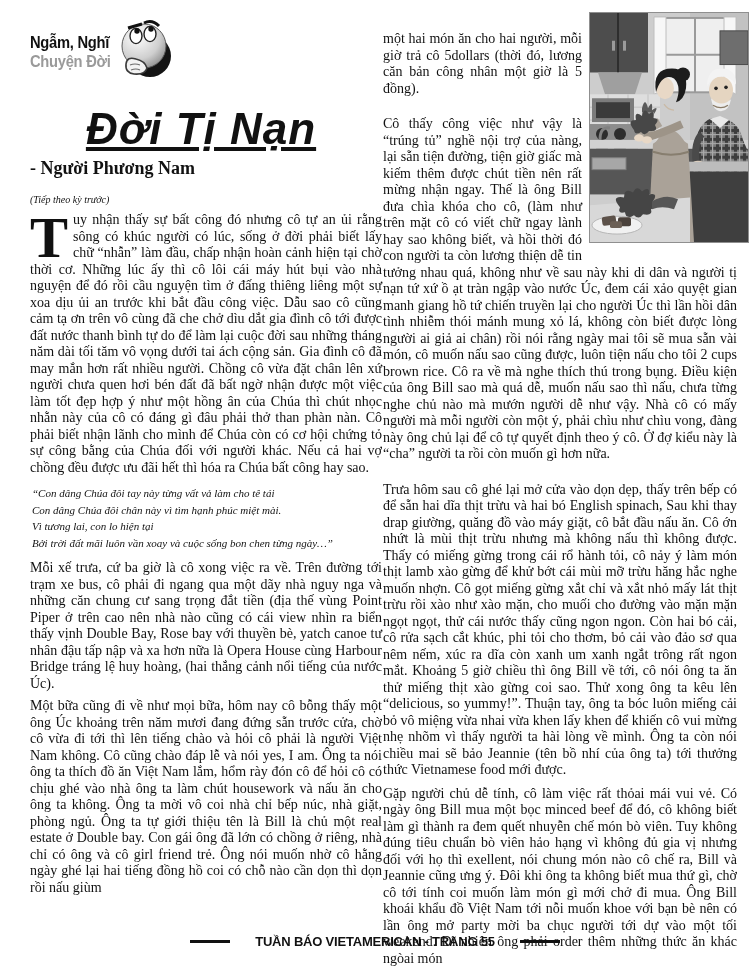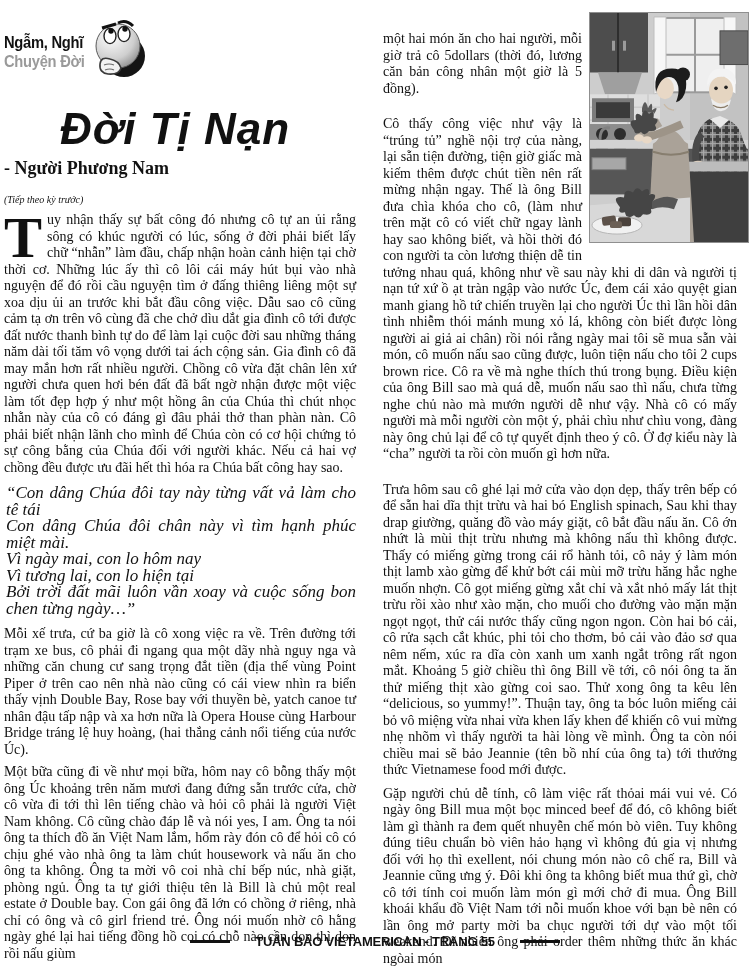--- a/index.html
+++ b/index.html
@@ -2,40 +2,40 @@
 <html><head>
 <meta charset="utf-8">
 <style>
   html,body{margin:0;padding:0;background:#e8e8e8;}
   .page{
     position:relative;width:750px;height:975px;background:#ffffff;
     margin:0 auto;overflow:hidden;
     font-family:"Liberation Serif","DejaVu Serif",serif;color:#111;
   }
   
-  .left-col{position:absolute;left:4px;top:14px;width:352px;}
+  .left-col{position:absolute;left:30px;top:14px;width:352px;}
   .right-col{position:absolute;left:383px;top:12px;width:354px;}
   
   .logo-block{display:flex;align-items:flex-start;height:82px;}
   .logo-text{margin-top:20px;font-family:"Liberation Sans","DejaVu Sans",sans-serif;
     font-weight:bold;font-size:16px;line-height:1.18;letter-spacing:-.3px;
     transform:scaleX(.92);transform-origin:left top;}
   .logo-line1{color:#111;}
   .logo-line2{color:#9a9a9a;}
   .thinker{width:58px;height:64px;margin-left:-2px;margin-top:4px;flex:0 0 auto;}
   .title{font-family:"Liberation Sans","DejaVu Sans",sans-serif;
     font-style:italic;font-weight:bold;font-size:44px;letter-spacing:1px;
-    text-align:center;margin:8px 10px 2px 0;}
+    text-align:center;margin:8px 10px 2px 0;text-decoration:underline;}
   .byline{font-weight:bold;font-size:18px;text-align:left;padding-right:22px;margin-top:4px;}
   .continuation{font-style:italic;font-size:10px;margin-top:15px;}
   
   .body-p{font-size:14px;line-height:16.5px;text-align:justify;margin:0;}
   .dropcap-para{margin-top:7px;}
   .dropcap{float:left;font-size:57px;line-height:45px;padding:3px 5px 0 0;font-weight:600;}
-  .verse{font-style:italic;font-size:17px;line-height:16.5px;margin:9px 0 9px 2px;}
+  .verse{font-style:italic;font-size:11px;line-height:16.5px;margin:9px 0 9px 2px;}
   .verse div{text-align:justify;}
   .left-col .body-p + .body-p{margin-top:6px;}
   
   .photo{float:right;width:160px;height:231px;margin:0 -12px 7px 7px;
     border:1px solid #8f8f8f;box-sizing:border-box;background:#cfcfcf;}
   .photo svg{display:block;width:100%;height:100%;}
   .right-col .body-p{margin-top:19px;}
   .right-col .p1{}
   .right-col .p4{margin-top:7px;}
   
@@ -80,21 +80,20 @@
 
     <h1 class="title">Đời Tị Nạn</h1>
     <div class="byline">- Người Phương Nam</div>
     <div class="continuation">(Tiếp theo kỳ trước)</div>
 
     <p class="body-p dropcap-para"><span class="dropcap">T</span><span>uy nhận thấy sự bất công đó nhưng cô tự an ủi rằng sông có khúc người có lúc, sống ở đời phải biết lấy chữ “nhẫn” làm đầu, chấp nhận hoàn cảnh hiện tại chờ thời cơ. Những lúc ấy thì cô lôi cái máy hút bụi vào nhà nguyện để đó rồi cầu nguyện tìm ở đấng thiêng liêng một sự xoa dịu ủi an trước khi bắt đầu công việc. Dẫu sao cô cũng cảm tạ ơn trên vô cùng đã che chở dìu dắt gia đình cô tới được đất nước thanh bình tự do để làm lại cuộc đời sau những tháng năm dài tối tăm vô vọng dưới tai ách cộng sản. Gia đình cô đã may mắn hơn rất nhiều người. Chồng cô vừa đặt chân lên xứ người chưa quen hơi bén đất đã bất ngờ nhận được một việc làm tốt đẹp hợp ý như một hồng ân của Chúa thì chút nhọc nhằn này của cô  có đáng gì đâu phải thở than phàn nàn. Cô phải biết nhận lãnh cho mình để Chúa còn có cơ hội chứng tỏ sự công bằng của Chúa đối với người khác. Nếu cả hai vợ chồng đều được ưu đãi hết thì hóa ra Chúa bất công hay sao.</span></p>
 
     <div class="verse">
       <div>“Con dâng Chúa đôi tay này từng vất vả làm cho tê tái</div>
       <div>Con dâng Chúa đôi chân này vì tìm hạnh phúc miệt mài.</div>
-      <div>Vì ngày mai, con lo hôm nay</div>
       <div>Vì  tương lai, con lo hiện tại</div>
       <div>Bởi trời đất mãi luôn vần xoay và cuộc sống bon chen từng ngày…”</div>
     </div>
 
     <p class="body-p">Mỗi xế trưa, cứ ba giờ là cô xong việc ra về. Trên đường tới trạm xe bus, cô phải đi ngang qua một dãy nhà nguy nga và những căn chung cư sang trọng đắt tiền (địa thế vùng Point Piper ở trên cao nên nhà nào cũng có cái view nhìn ra biển thấy vịnh Double Bay, Rose bay với thuyền bè, yatch canoe  tư nhân đậu tấp nập và xa hơn nữa là Opera House cùng Harbour Bridge tráng lệ huy hoàng, (hai thắng cảnh nổi tiếng của nước Úc).</p>
     <p class="body-p">Một bữa cũng đi về như mọi bữa, hôm nay cô bỗng thấy một ông Úc khoảng trên năm mươi đang đứng sẵn trước cửa, chờ cô vừa đi tới thì lên tiếng chào và hỏi cô phải là người Việt Nam không. Cô cũng chào đáp lễ và nói yes, I am. Ông ta nói ông ta thích đồ ăn Việt Nam lắm, hổm rày đón cô để hỏi cô có chịu ghé vào nhà ông ta làm chút housework và nấu ăn cho ông ta không. Ông ta mời vô coi nhà chỉ bếp núc, nhà giặt, phòng ngủ. Ông ta tự giới thiệu tên là Bill là chủ một real estate ở Double bay. Con gái ông đã lớn có chồng ở riêng, nhà chỉ có ông và cô girl friend trẻ. Ông nói muốn nhờ cô hằng ngày ghé lại hai tiếng đồng hồ coi có chỗ nào cần dọn thì dọn rồi nấu giùm</p>
   </div>
 
   <div class="right-col">
 

